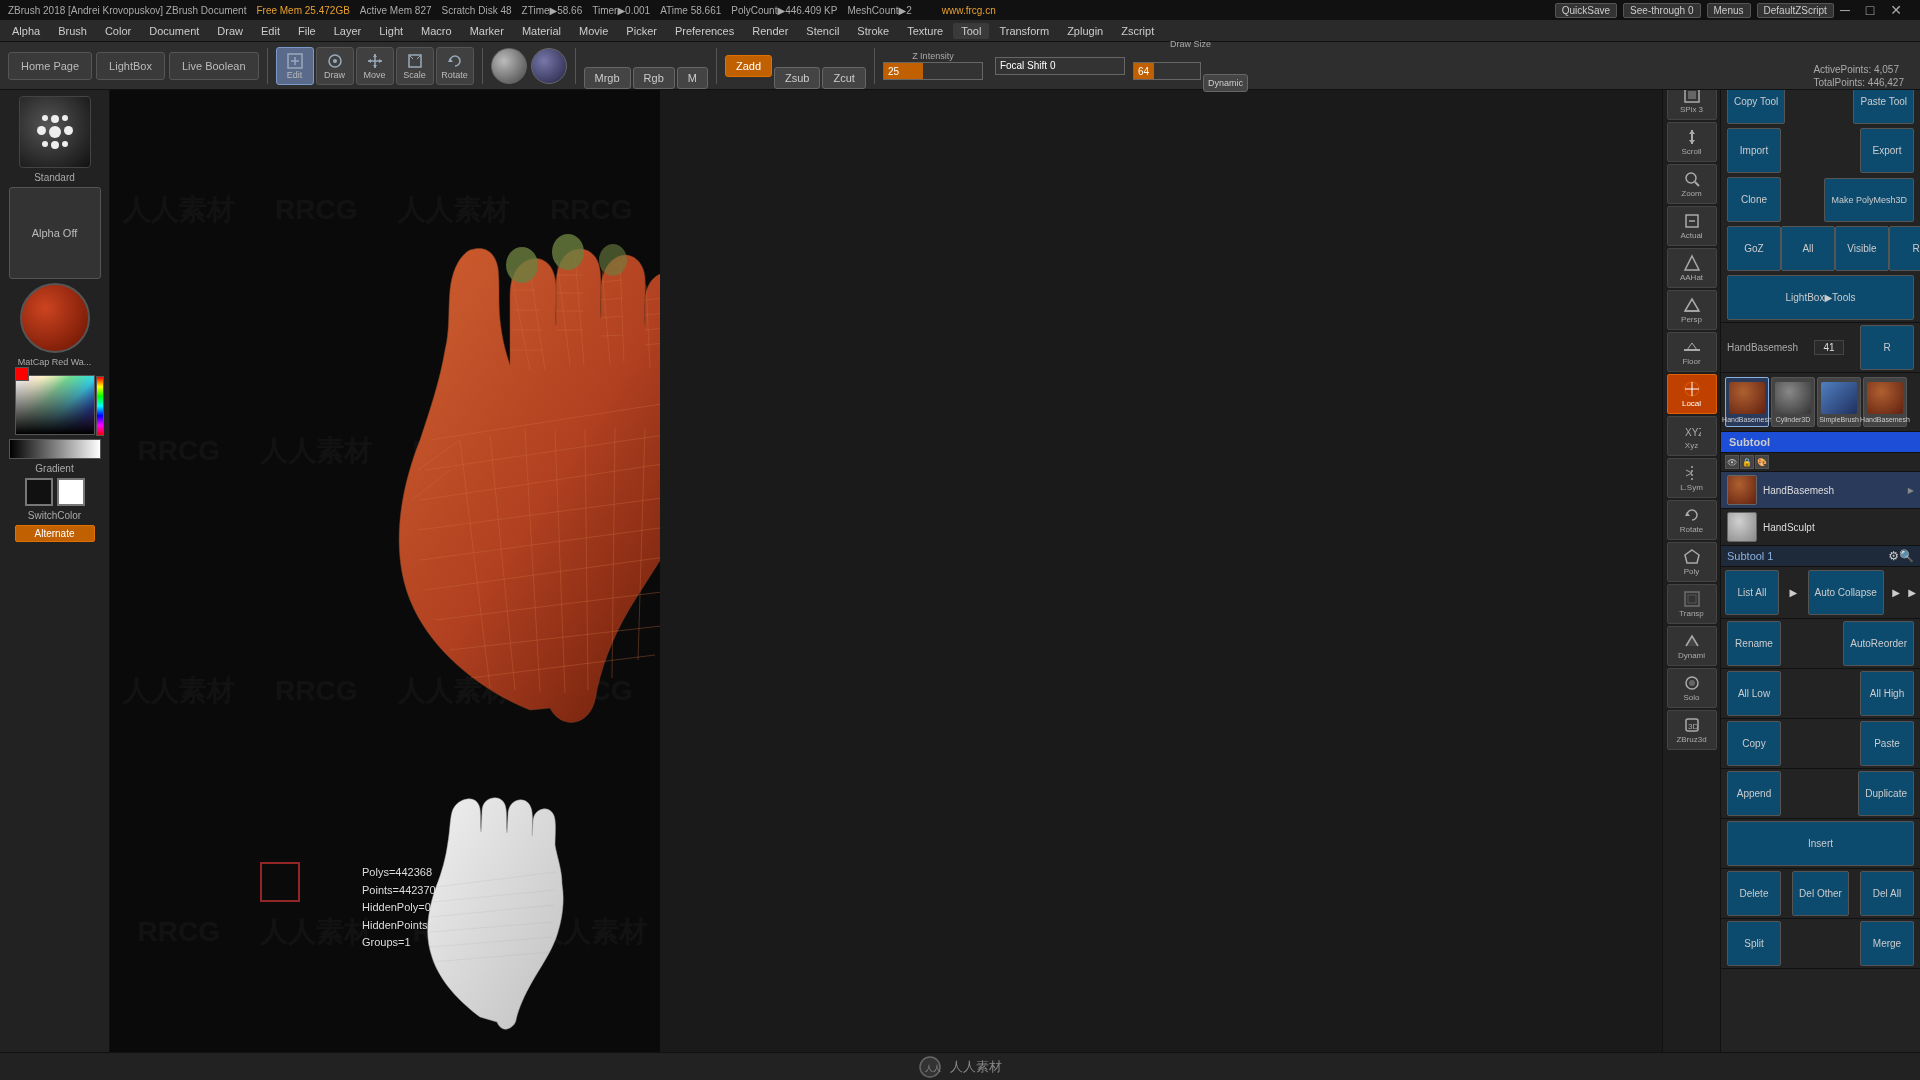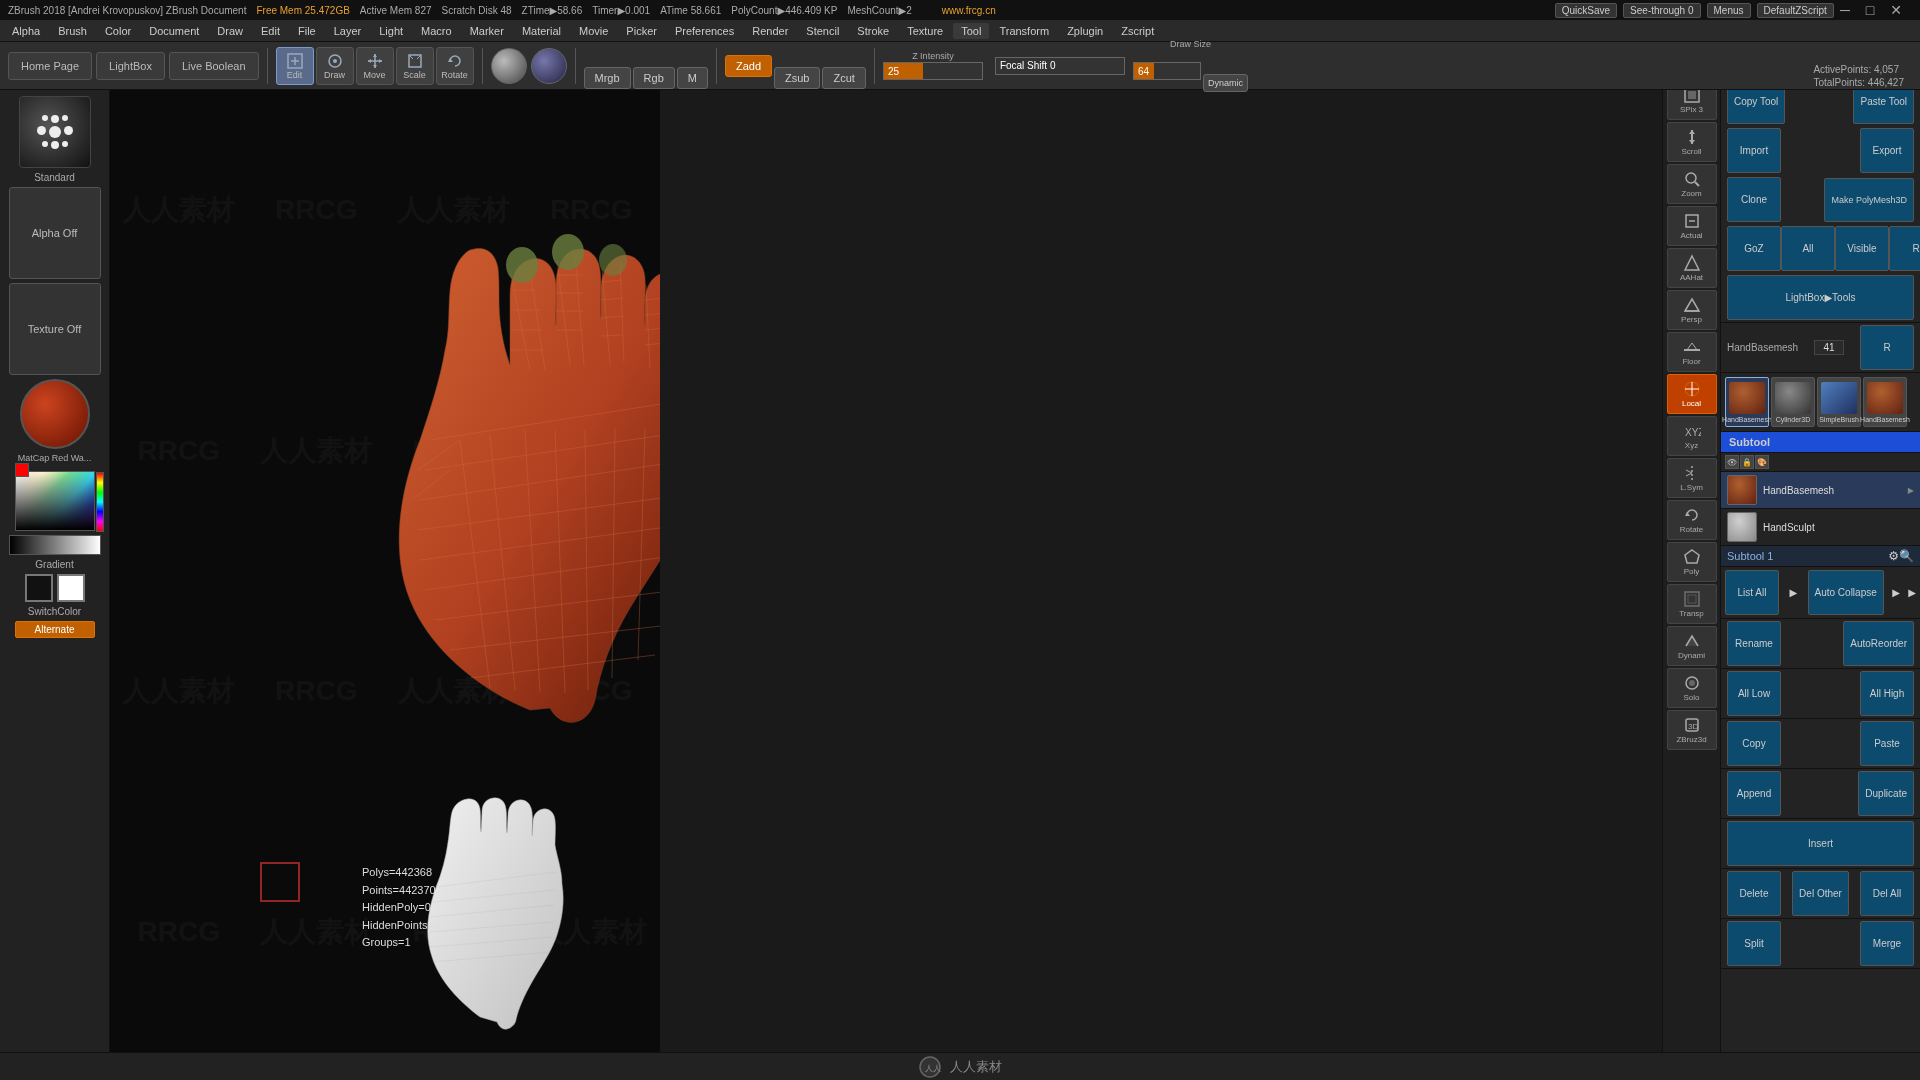--- a/index.html
+++ b/index.html
@@ -721,23 +721,20 @@
         <div class="dot" style="width:6px;height:6px;"></div>
       </div>
     </div>
   </div>
   <div class="brush-label">Standard</div>
 
   <div class="alpha-off-box">
     <span>Alpha Off</span>
   </div>
 
-  <div class="texture-off-box">
-    <span>Texture Off</span>
-  </div>
 
   <div class="mat-preview"></div>
   <div class="mat-label">MatCap Red Wa...</div>
 
   <div style="position:relative;margin-top:4px;">
     <div class="color-small-swatch" style="position:absolute;top:-8px;left:0;z-index:2;"></div>
     <div class="color-picker-box" style="background:linear-gradient(135deg,#ff6030,#ffe060,#30d060,#30e0ff,#4060ff,#d030ff);">
       <div class="color-picker-sat"></div>
       <div class="color-picker-hue"></div>
     </div>

